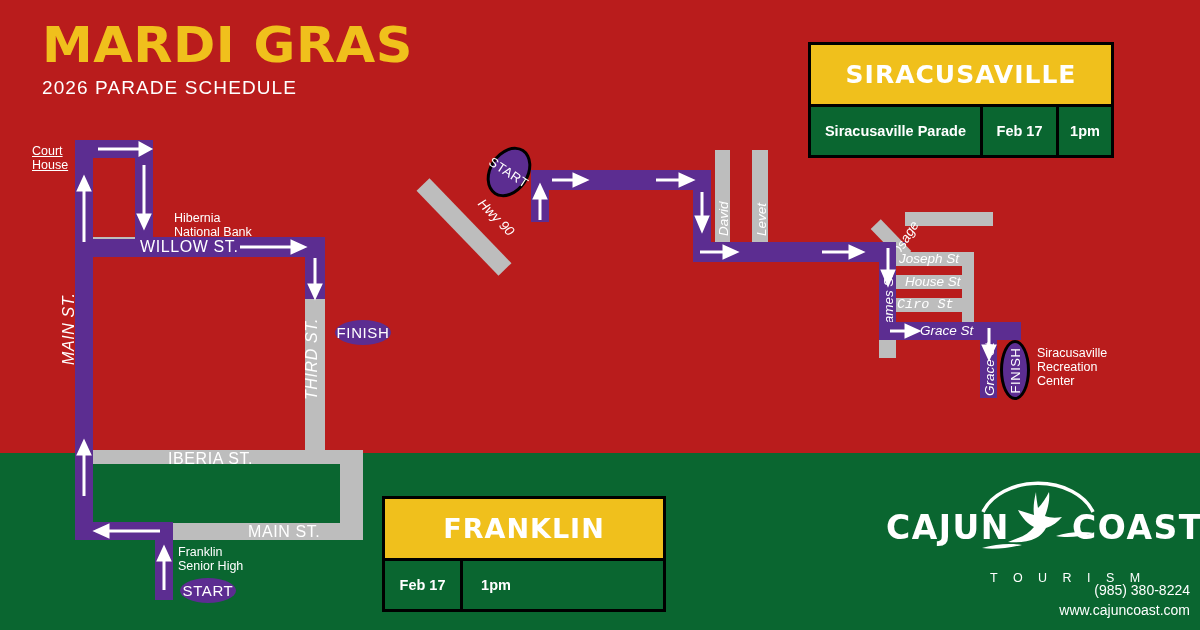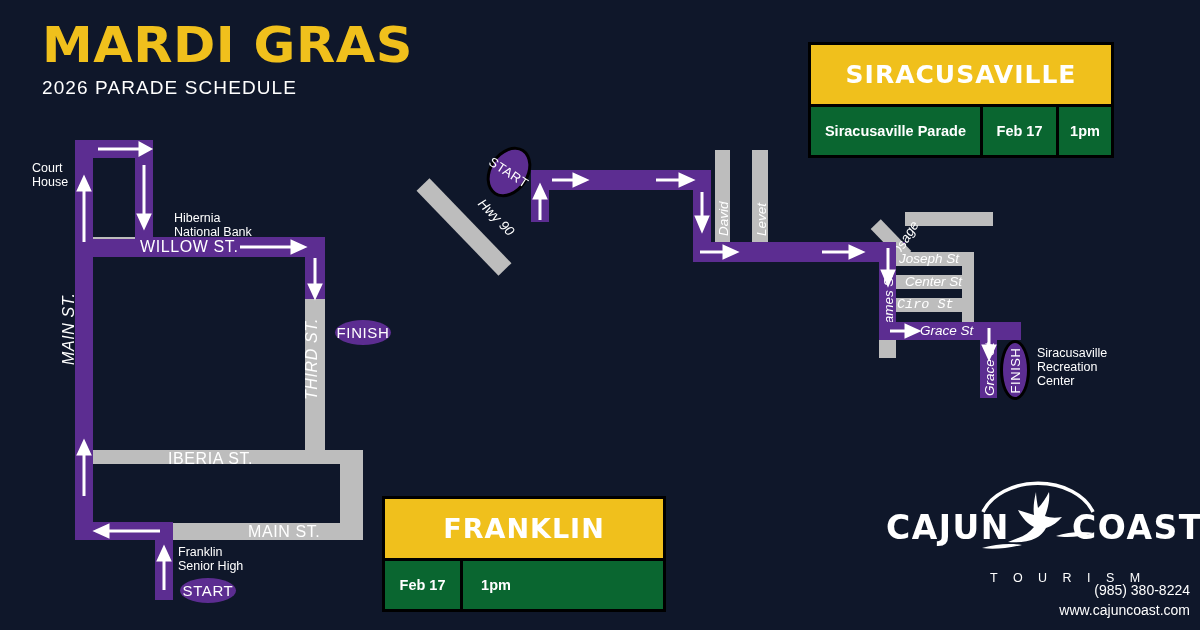--- a/index.html
+++ b/index.html
@@ -4,22 +4,22 @@
 <style>
   * { box-sizing: border-box; margin: 0; padding: 0; }
   html, body {
     width: 1200px; height: 630px;
     background: #0a6630;
     font-family: "Liberation Sans", sans-serif;
     overflow: hidden;
   }
   #poster {
     position: relative;
-    width: 1200px; height: 630px;
-    background: #0f172a;
+    width: 1200px; height: 453px;
+    background: #b91c1c;
   }
 
   
   #title-block { position: absolute; left: 42px; top: 22px; width: 420px; }
   .t-main {
     font-family: "DejaVu Sans", sans-serif;
     font-weight: bold;
     font-size: 50px;
     line-height: 0.95;
     letter-spacing: 0.5px;
@@ -204,21 +204,21 @@
     <svg class="arrow" style="left:157px; top:540px; width:14px; height:50px;" viewBox="0 0 14 50">
       <path d="M7 50 V14 M1.5 20 L7 8 L12.5 20 Z" stroke="#fff" stroke-width="3" fill="#fff"></path>
     </svg>
 
     <div class="label st-label" style="left:140px; top:238px;">WILLOW ST.</div>
     <div class="label st-label" style="left:60px;  top:365px; transform:rotate(-90deg); transform-origin:left top; font-style:italic;">MAIN ST.</div>
     <div class="label st-label" style="left:303px; top:400px; transform:rotate(-90deg); transform-origin:left top; font-style:italic;">THIRD ST.</div>
     <div class="label st-label" style="left:168px; top:450px;">IBERIA ST.</div>
     <div class="label st-label" style="left:248px; top:523px;">MAIN ST.</div>
 
-    <div class="label poi" style="left:32px; top:161px;">
+    <div class="label poi" style="left:32px; top:144px;text-decoration:underline;">
       <div>Court</div>
       <div>House</div>
     </div>
     <div class="label poi" style="left:174px; top:211px;">
       <div>Hibernia</div>
       <div>National Bank</div>
     </div>
     <div class="label poi" style="left:178px; top:545px;">
       <div>Franklin</div>
       <div>Senior High</div>
@@ -252,21 +252,21 @@
 
     <div class="seg purple" style="left:879px; top:242px; width:17px;  height:92px;"></div>
     <div class="seg gray" style="left:879px; top:334px; width:17px;  height:24px;"></div>
     <div class="label st-label-sm" style="left:881px; top:330px; transform:rotate(-90deg); transform-origin:left top;">James St</div>
 
     <div class="seg gray" style="left:896px; top:252px; width:78px; height:14px;"></div>
     <div class="seg gray" style="left:896px; top:275px; width:78px; height:14px;"></div>
     <div class="seg gray" style="left:896px; top:298px; width:78px; height:14px;"></div>
     <div class="seg gray" style="left:962px; top:252px; width:12px; height:70px;"></div>
     <div class="label st-label-sm" style="left:899px; top:251px;">Joseph St</div>
-    <div class="label st-label-sm" style="left:905px; top:274px;">Center St</div>
+    <div class="label st-label-sm" style="left:905px; top:274px;">House St</div>
     <div class="label st-label-sm" style="left:897px; top:297px;font-family:Liberation Mono, monospace;">Ciro St</div>
 
     <div class="seg purple" style="left:879px; top:322px; width:142px; height:18px;"></div>
     <div class="seg purple" style="left:1003px; top:322px; width:18px;  height:18px;"></div>
     <div class="seg purple" style="left:980px; top:340px; width:17px;  height:58px;"></div>
     <div class="label st-label-sm" style="left:920px; top:323px;">Grace St</div>
     <div class="label st-label-sm" style="left:982px; top:396px; transform:rotate(-90deg); transform-origin:left top;">Grace St</div>
 
     <svg class="arrow" style="left:533px; top:178px; width:14px; height:42px;" viewBox="0 0 14 42">
       <path d="M7 42 V14 M1.5 20 L7 8 L12.5 20 Z" stroke="#fff" stroke-width="3" fill="#fff"></path>

